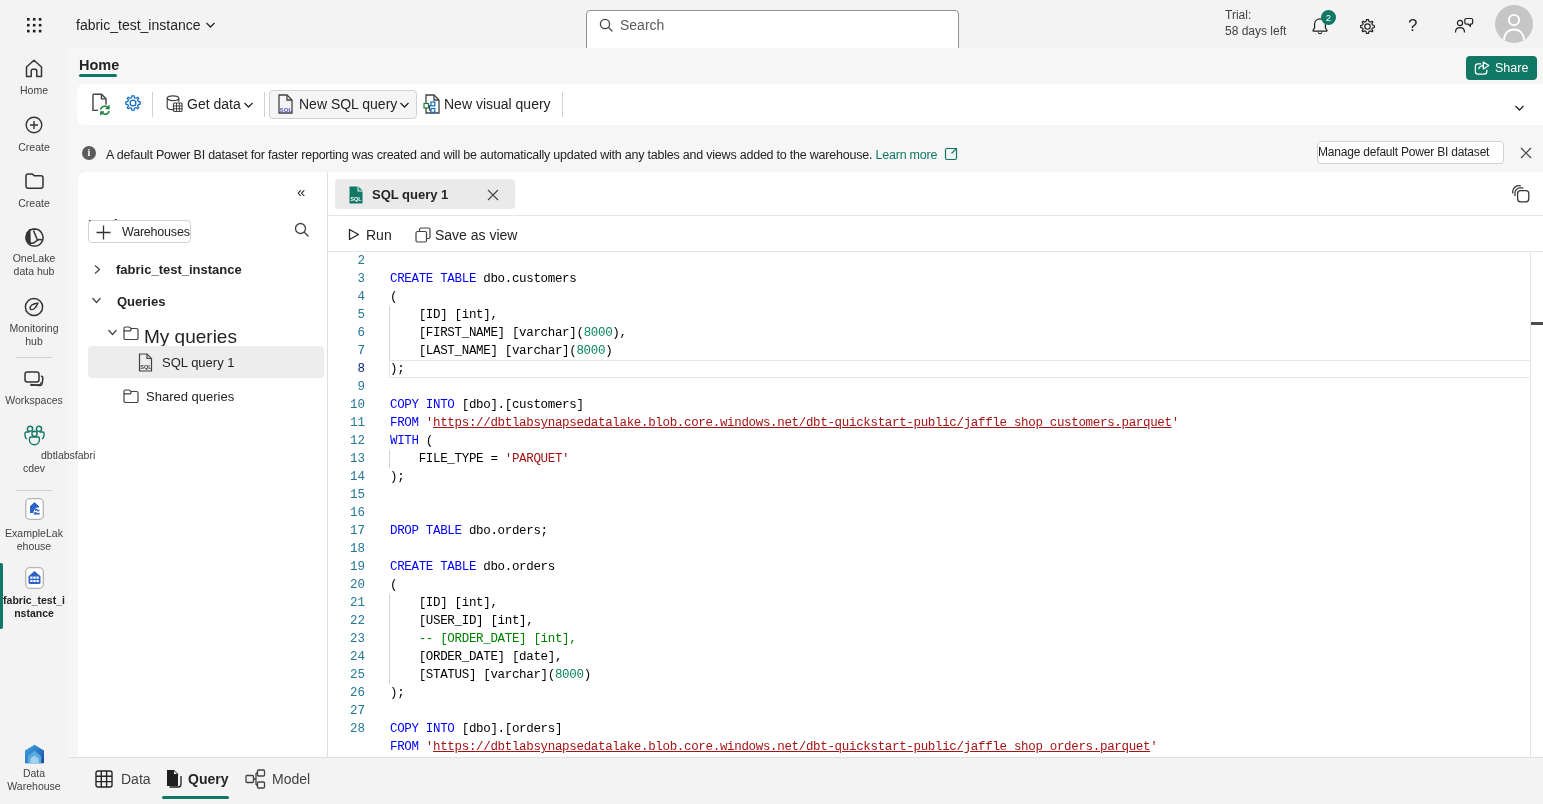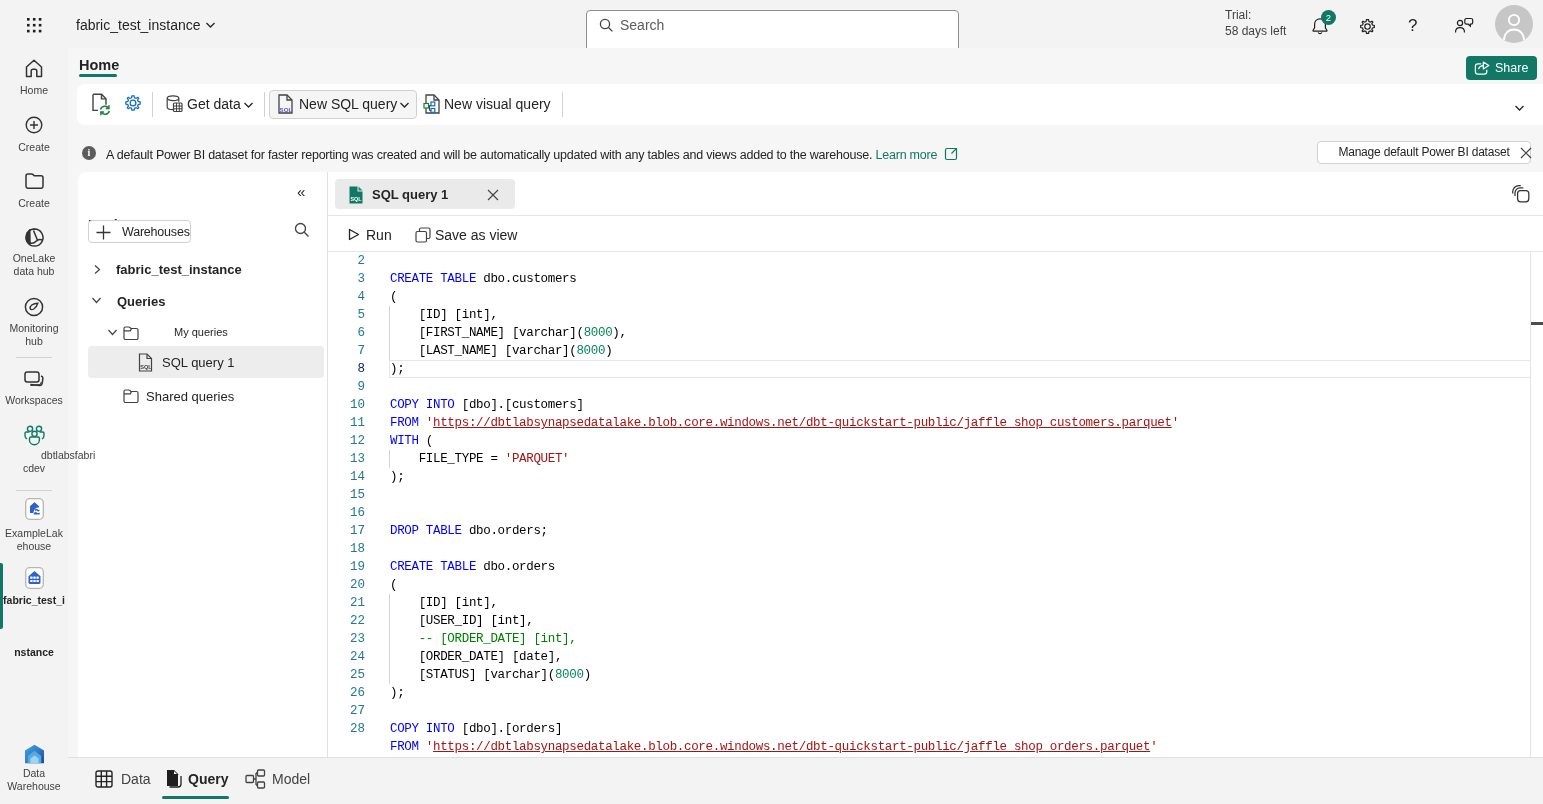--- a/index.html
+++ b/index.html
@@ -163,21 +163,21 @@
   <svg class="abs" style="left:1437px;top:20px" width="11" height="8" viewBox="0 0 11 8">
       <path d="M1.5 2 L5.5 6 L9.5 2" fill="none" stroke="#242424" stroke-width="1.3"></path>
     </svg>
 </div>
 
 <div class="abs" style="left:82px;top:146px;width:14px;height:14px;border-radius:50%;background:#5c5c5c;color:#fff;font-size:10px;font-weight:700;text-align:center;line-height:14px;font-family:'Liberation Serif',serif;">i</div>
 <span class="abs" style="left:106px;top:146.5px;font-size:12.5px;letter-spacing:-0.22px;color:#242424;white-space:nowrap;">A default Power BI dataset for faster reporting was created and will be automatically updated with any tables and views added to the warehouse. <span style="color:#117865;">Learn more</span>&nbsp; <svg style="display:inline-block;vertical-align:-2.5px" width="14" height="14" viewBox="0 0 14 14">
       <path d="M12.5 5 l0 6 c0 .8 -.7 1.5 -1.5 1.5 l-8 0 c-.8 0 -1.5 -.7 -1.5 -1.5 l0 -8 c0 -.8 .7 -1.5 1.5 -1.5 l6 0" fill="none" stroke="#117865" stroke-width="1.2"></path>
       <path d="M8.5 1.5 l4 0 0 4 M12.3 1.7 L7.5 6.5" fill="none" stroke="#117865" stroke-width="1.2"></path>
     </svg></span>
-<div class="abs" style="left:1317px;top:141px;width:214px;height:23px;background:#fff;border:1px solid #d1d1d1;border-radius:4px;font-size:12px;letter-spacing:-0.2px;color:#242424;text-align:center;line-height:21px;">Manage default Power BI dataset</div>
+<div class="abs" style="left:1317px;top:141px;width:187px;height:23px;background:#fff;border:1px solid #d1d1d1;border-radius:4px;font-size:12px;letter-spacing:-0.2px;color:#242424;text-align:left;line-height:21px;">Manage default Power BI dataset</div>
 <svg class="abs" style="left:1520px;top:147px" width="12" height="12" viewBox="0 0 12 12">
     <path d="M1 1 L11 11 M11 1 L1 11" stroke="#424242" stroke-width="1.2"></path>
   </svg>
 
 <div id="explorer">
   <span class="abs" style="left:10px;top:13px;font-size:14px;font-weight:700;margin-top:32px;">Explorer</span>
   <span class="abs" style="left:219px;top:11px;font-size:15px;color:#242424;">«</span>
   <div class="abs" style="left:10px;top:48px;width:103px;height:23px;border:1px solid #d1d1d1;border-radius:4px;background:#fff;">
     <svg class="abs" style="left:7px;top:4px" width="15" height="15" viewBox="0 0 15 15">
         <path d="M7.5 0.5 l0 14 M0.5 7.5 l14 0" stroke="#333" stroke-width="1.3"></path>
@@ -198,21 +198,21 @@
     <path d="M1.5 2 L5.5 6.5 L9.5 2" fill="none" stroke="#424242" stroke-width="1.2"></path>
   </svg>
 <span class="abs" style="left:117px;top:294px;font-size:13px;font-weight:700;">Queries</span>
 <svg class="abs" style="left:107px;top:328px" width="11" height="8" viewBox="0 0 11 8">
     <path d="M1.5 2 L5.5 6.5 L9.5 2" fill="none" stroke="#424242" stroke-width="1.2"></path>
   </svg>
 <svg class="abs" style="left:123px;top:326px" width="16" height="14" viewBox="0 0 16 14">
     <path d="M1 2.5 c0-.8.6-1.5 1.5-1.5 l3.2 0 c.5 0 .9.2 1.2.5 l1 1 5.6 0 c.9 0 1.5.7 1.5 1.5 l0 8 c0 .8-.6 1.5-1.5 1.5 l-11 0 c-.9 0-1.5-.7-1.5-1.5 z" fill="none" stroke="#424242" stroke-width="1.2"></path>
     <path d="M1 4.8 l6.3 0 1.2-2.3" fill="none" stroke="#424242" stroke-width="1.2"></path>
   </svg>
-<span class="abs" style="left:144px;top:326px;font-size:11px;margin-left:30px;">My queries</span>
+<span class="abs" style="left:144px;top:326px;font-size:19px;">My queries</span>
 <div class="abs" style="left:88px;top:346px;width:236px;height:32px;background:#ededed;border-radius:4px;"></div>
 <svg class="abs" style="left:138px;top:353px" width="15" height="19" viewBox="0 0 15 19">
     <path d="M1.5 1 l7.5 0 4.5 4.5 0 12.5 -12 0 z" fill="none" stroke="#424242" stroke-width="1.2"></path>
     <path d="M9 1.2 l0 4.3 4.5 0" fill="none" stroke="#424242" stroke-width="1.2"></path>
     <text x="2.2" y="16" font-family="Liberation Sans" font-size="5.6" font-weight="700" fill="#424242">SQL</text>
   </svg>
 <span class="abs" style="left:162px;top:355px;font-size:13px;">SQL query 1</span>
 <svg class="abs" style="left:123px;top:389px" width="16" height="14" viewBox="0 0 16 14">
     <path d="M1 2.5 c0-.8.6-1.5 1.5-1.5 l3.2 0 c.5 0 .9.2 1.2.5 l1 1 5.6 0 c.9 0 1.5.7 1.5 1.5 l0 8 c0 .8-.6 1.5-1.5 1.5 l-11 0 c-.9 0-1.5-.7-1.5-1.5 z" fill="none" stroke="#424242" stroke-width="1.2"></path>
     <path d="M1 4.8 l6.3 0 1.2-2.3" fill="none" stroke="#424242" stroke-width="1.2"></path>
@@ -431,21 +431,21 @@
             <rect x="8.3" y="9.6" width="2.4" height="2.2" rx="0.3"></rect>
             <rect x="11.4" y="9.6" width="2.4" height="2.2" rx="0.3"></rect>
             <rect x="5.2" y="12.9" width="2.4" height="2.2" rx="0.3"></rect>
             <rect x="8.3" y="12.9" width="2.4" height="2.2" rx="0.3"></rect>
             <rect x="11.4" y="12.9" width="2.4" height="2.2" rx="0.3"></rect>
           </g>
         </svg>
       </div>
     </div>
 <div class="railitem raillabel" style="top:546px;font-weight:700;color:#242424;">fabric_test_i</div>
-<div class="railitem raillabel" style="top:559px;font-weight:700;color:#242424;margin-top:39px;">nstance</div>
+<div class="railitem raillabel" style="top:559px;font-weight:700;color:#242424;">nstance</div>
 <div class="railitem" style="top:696px;">
       <div class="railicon" style="width:max-content;">
         <svg width="21" height="20" viewBox="0 0 21 20">
           <defs>
             <linearGradient id="dwg" x1="0" y1="0" x2="1" y2="0.9">
               <stop offset="0" stop-color="#46a0e0"></stop>
               <stop offset="0.55" stop-color="#2d7cc9"></stop>
               <stop offset="1" stop-color="#174f9e"></stop>
             </linearGradient>
           </defs>

